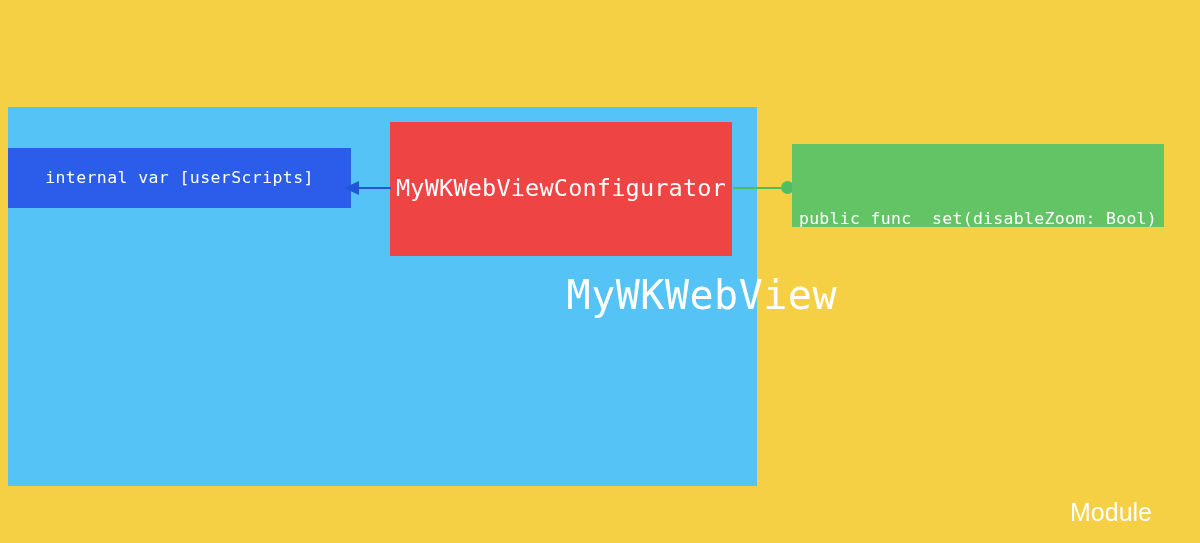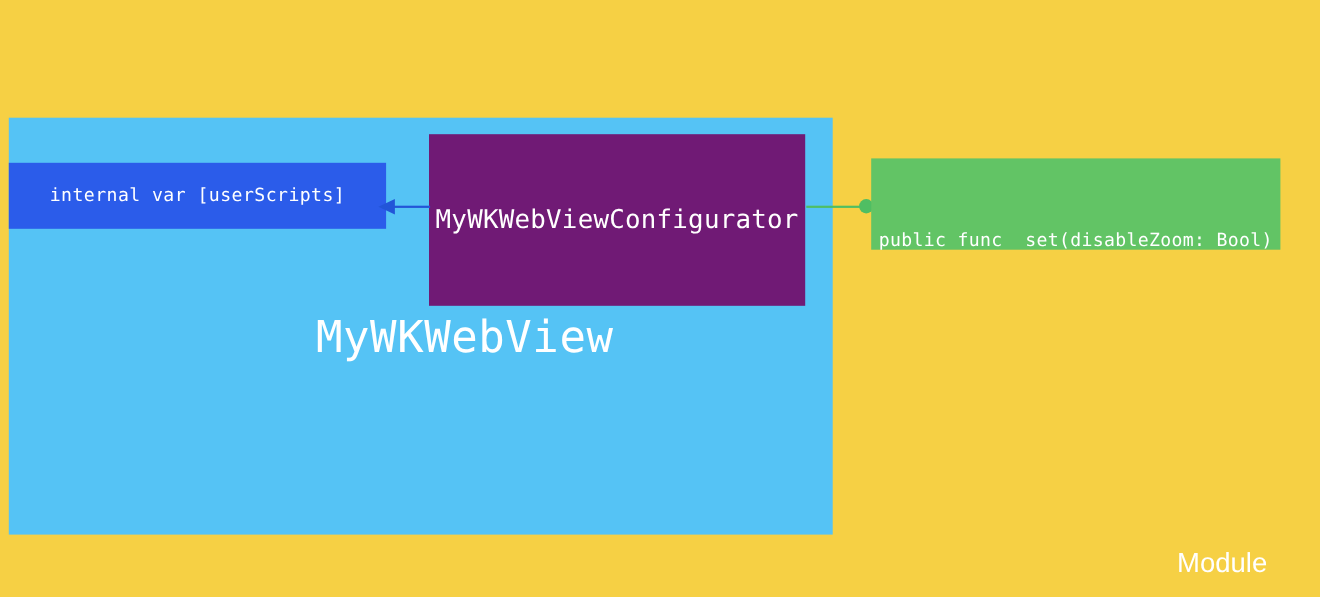--- a/index.html
+++ b/index.html
@@ -27,23 +27,23 @@
     top: 107px;
     width: 749px;
     height: 379px;
     background: #55c3f5;
     box-sizing: border-box;
   }
 
   .module-title {
     position: absolute;
     left: 0;
-    top: 180px;
+    top: 168px;
     width: 829px;
-    text-align: center;
+    text-align: right;
     color: #ffffff;
     font-family: "DejaVu Sans Mono", "Liberation Mono", monospace;
     font-size: 40px;
     letter-spacing: 0.5px;
     line-height: 1;
     white-space: nowrap;
   }
 
   .module-scope-label {
     position: absolute;
@@ -77,22 +77,22 @@
     white-space: pre;
     line-height: 1;
   }
 
   
   .configurator-box {
     position: absolute;
     left: 390px;
     top: 122px;
     width: 342px;
-    height: 156px;
-    background: #701a75;
+    height: 134px;
+    background: #ef4444;
     display: flex;
     align-items: center;
     justify-content: center;
     box-sizing: border-box;
   }
   .configurator-text {
     color: #ffffff;
     font-family: "DejaVu Sans Mono", "Liberation Mono", monospace;
     font-size: 23.5px;
     letter-spacing: 0.2px;

